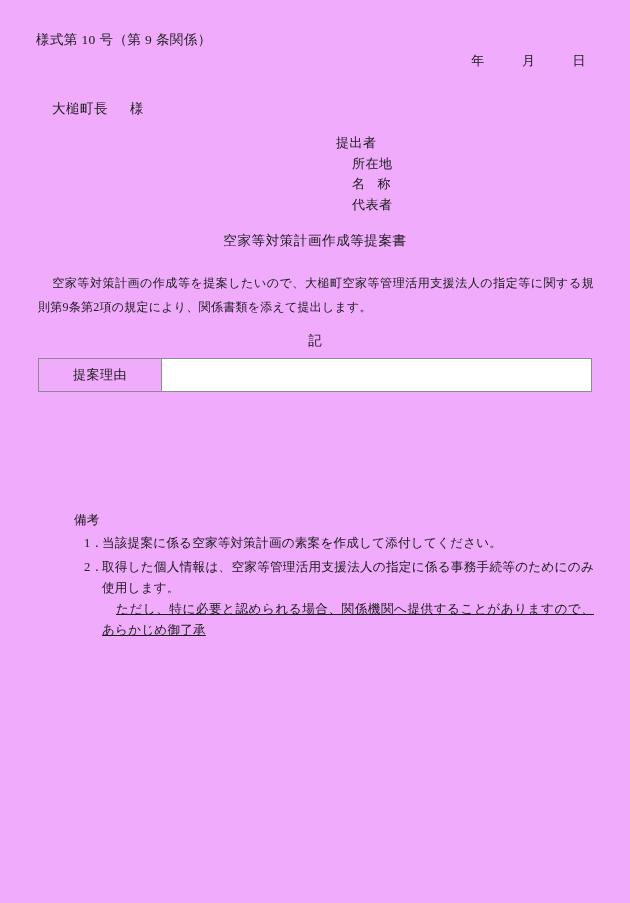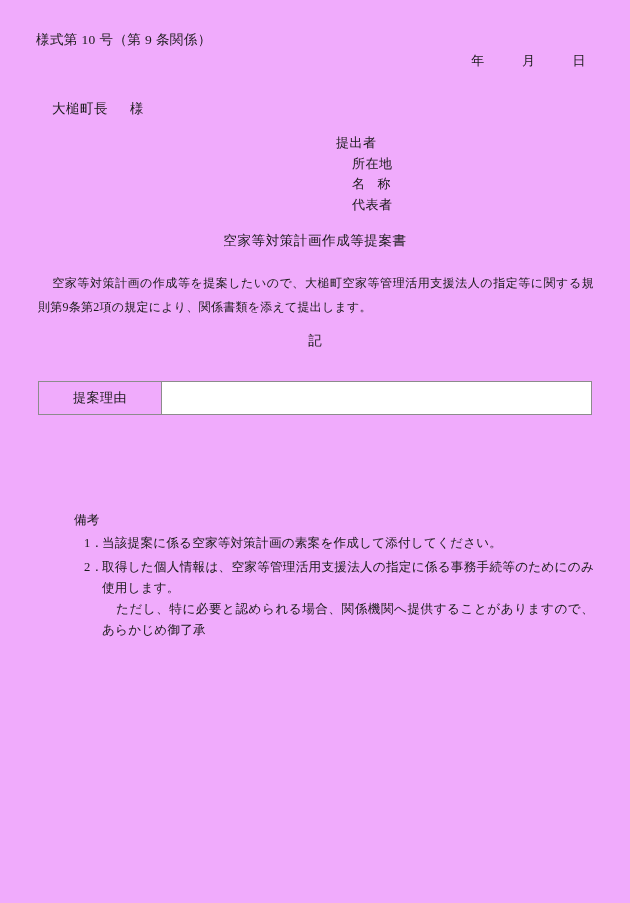--- a/index.html
+++ b/index.html
@@ -98,21 +98,21 @@
     right: 0;
     top: 332px;
     text-align: center;
     font-size: 13.5px;
   }
 
   
   .form-table {
     position: absolute;
     left: 38px;
-    top: 381px;
+    top: 358px;
     width: 554px;
     border-collapse: collapse;
     table-layout: fixed;
   }
   .form-table td {
     border: 1px solid #8c8c8c;
     font-size: 13px;
     letter-spacing: 0.5px;
     vertical-align: middle;
     padding: 0;
@@ -153,20 +153,21 @@
     padding-left: 10px;
     box-sizing: border-box;
   }
   .note-text {
     flex: 1 1 auto;
     text-align: justify;
   }
   .note-text .cont {
     display: block;
     text-indent: 14px;
+    text-decoration: underline;
   }
 </style>
 </head>
 <body>
 
 <div class="page">
 
   <div class="form-no">様式第 10 号（第 9 条関係）</div>
 
   <div class="date-line">

